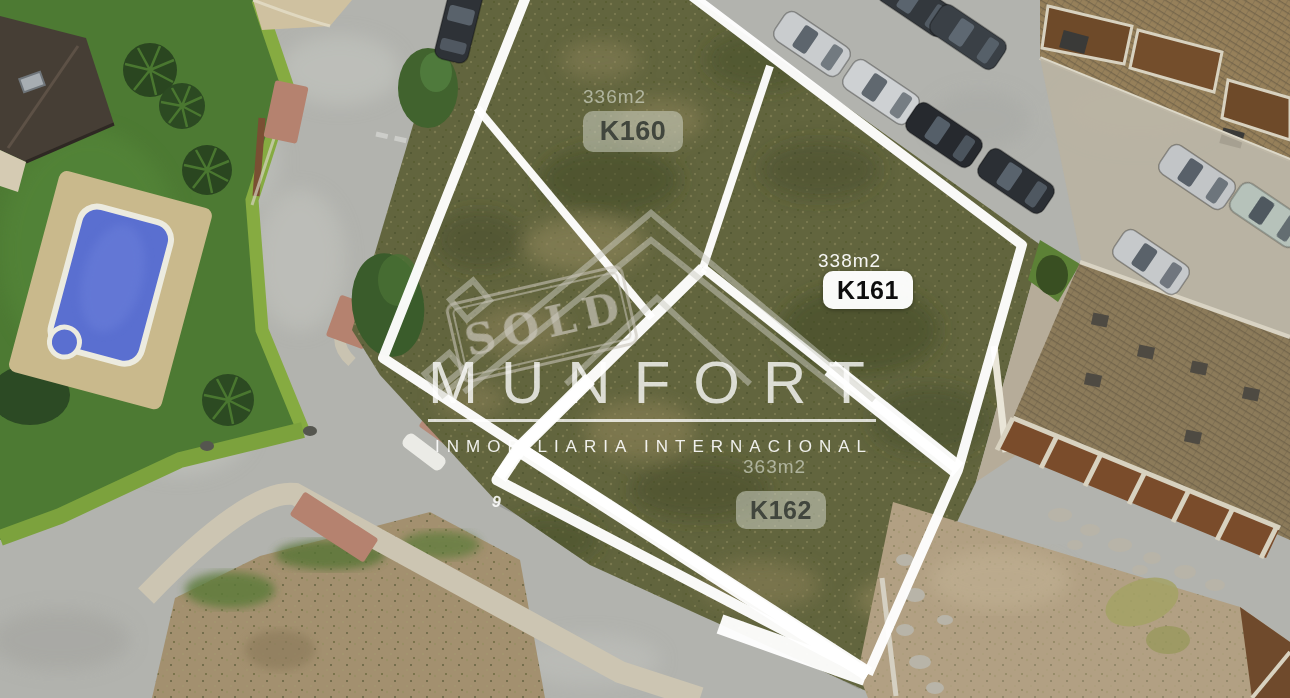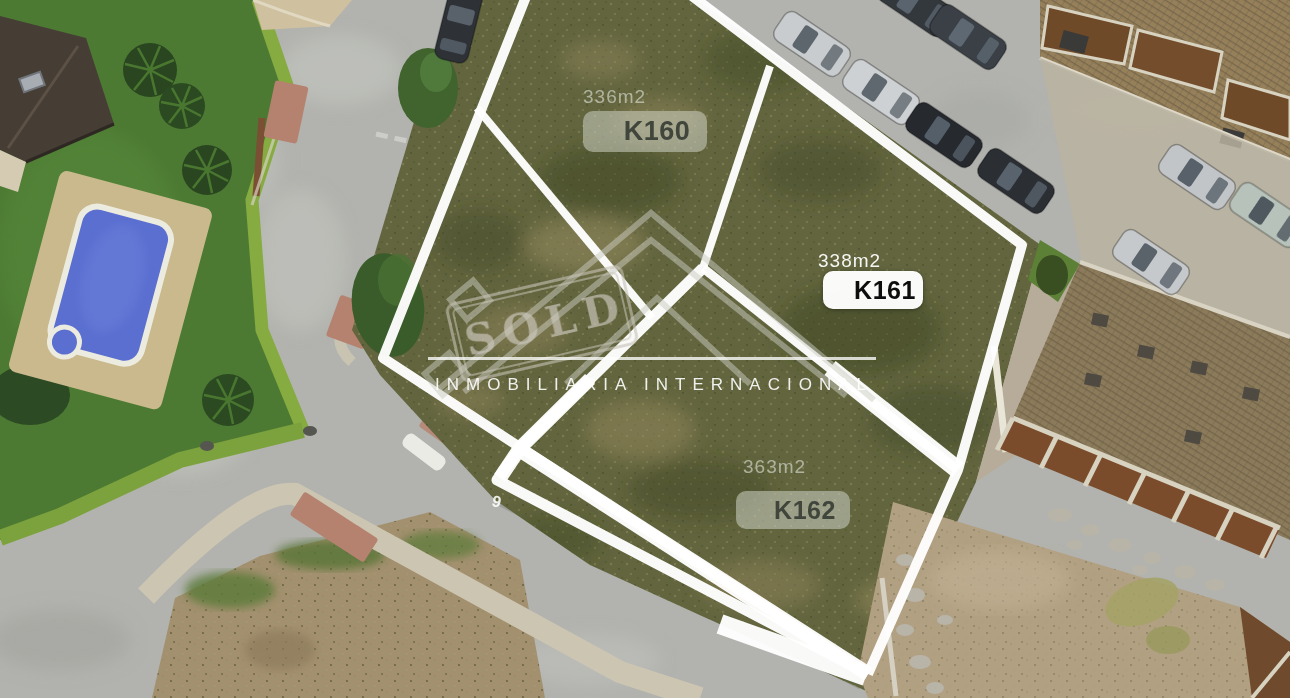--- a/index.html
+++ b/index.html
@@ -7,21 +7,21 @@
          font-family:"Liberation Sans",sans-serif;background:#b2b3ae;}
   #stage svg{position:absolute;left:0;top:0;}
 
   
   .ov{position:absolute;}
   .area-label{width:100px;font-size:19px;font-weight:400;
               letter-spacing:1px;}
   .area-dim{color:rgba(223,227,216,0.62);}
   .area-bright{color:rgba(255,255,255,0.94);}
   .chip{display:flex;align-items:center;justify-content:center;
-        border-radius:10px;font-weight:bold;letter-spacing:0.5px;padding-left:24px;}
+        border-radius:10px;font-weight:bold;letter-spacing:0.5px;}
   .chip-translucent{background:rgba(206,210,197,0.55);color:#41463d;}
   .chip-solid{background:rgba(255,255,255,0.97);color:#0d0d0d;
               box-shadow:0 1px 4px rgba(0,0,0,0.35);}
 
   #brand-block{left:412px;top:352px;width:480px;text-align:center;
                color:rgba(255,255,255,0.78);}
   #brand-name{font-size:60px;line-height:62px;font-weight:400;
               letter-spacing:23px;white-space:nowrap;margin-left:12px;}
   #brand-rule{width:448px;height:3px;margin:5px auto 6px auto;
               background:rgba(255,255,255,0.78);}
@@ -351,28 +351,29 @@
     </g>
   </g>
 </svg>
 
 <div class="ov" id="sold-stamp">
   <div id="sold-inner"></div>
   <span id="sold-text">SOLD</span>
 </div>
 
 <div class="ov" id="brand-block">
+  <div id="brand-name">MUNFORT</div>
   <div id="brand-rule"></div>
   <div id="brand-tagline">INMOBILIARIA INTERNACIONAL</div>
 </div>
 
 <div class="ov area-label area-dim" style="left:583px;top:86px;">336m2</div>
 <div class="ov chip chip-translucent" style="left:583px;top:111px;width:100px;height:41px;font-size:27px;">K160</div>
 
 <div class="ov area-label area-bright" style="left:818px;top:250px;width:94px;">338m2</div>
-<div class="ov chip chip-solid" style="left:823px;top:271px;width:76px;height:38px;font-size:25px;">K161</div>
+<div class="ov chip chip-solid" style="left:823px;top:271px;width:90px;height:38px;font-size:25px;">K161</div>
 
 <div class="ov area-label area-dim" style="left:743px;top:456px;width:94px;">363m2</div>
 <div class="ov chip chip-translucent" style="left:736px;top:491px;width:90px;height:38px;font-size:25px;">K162</div>
 
 <div class="ov" id="pavement-number">9</div>
 
 </div>
 
 </body></html>

